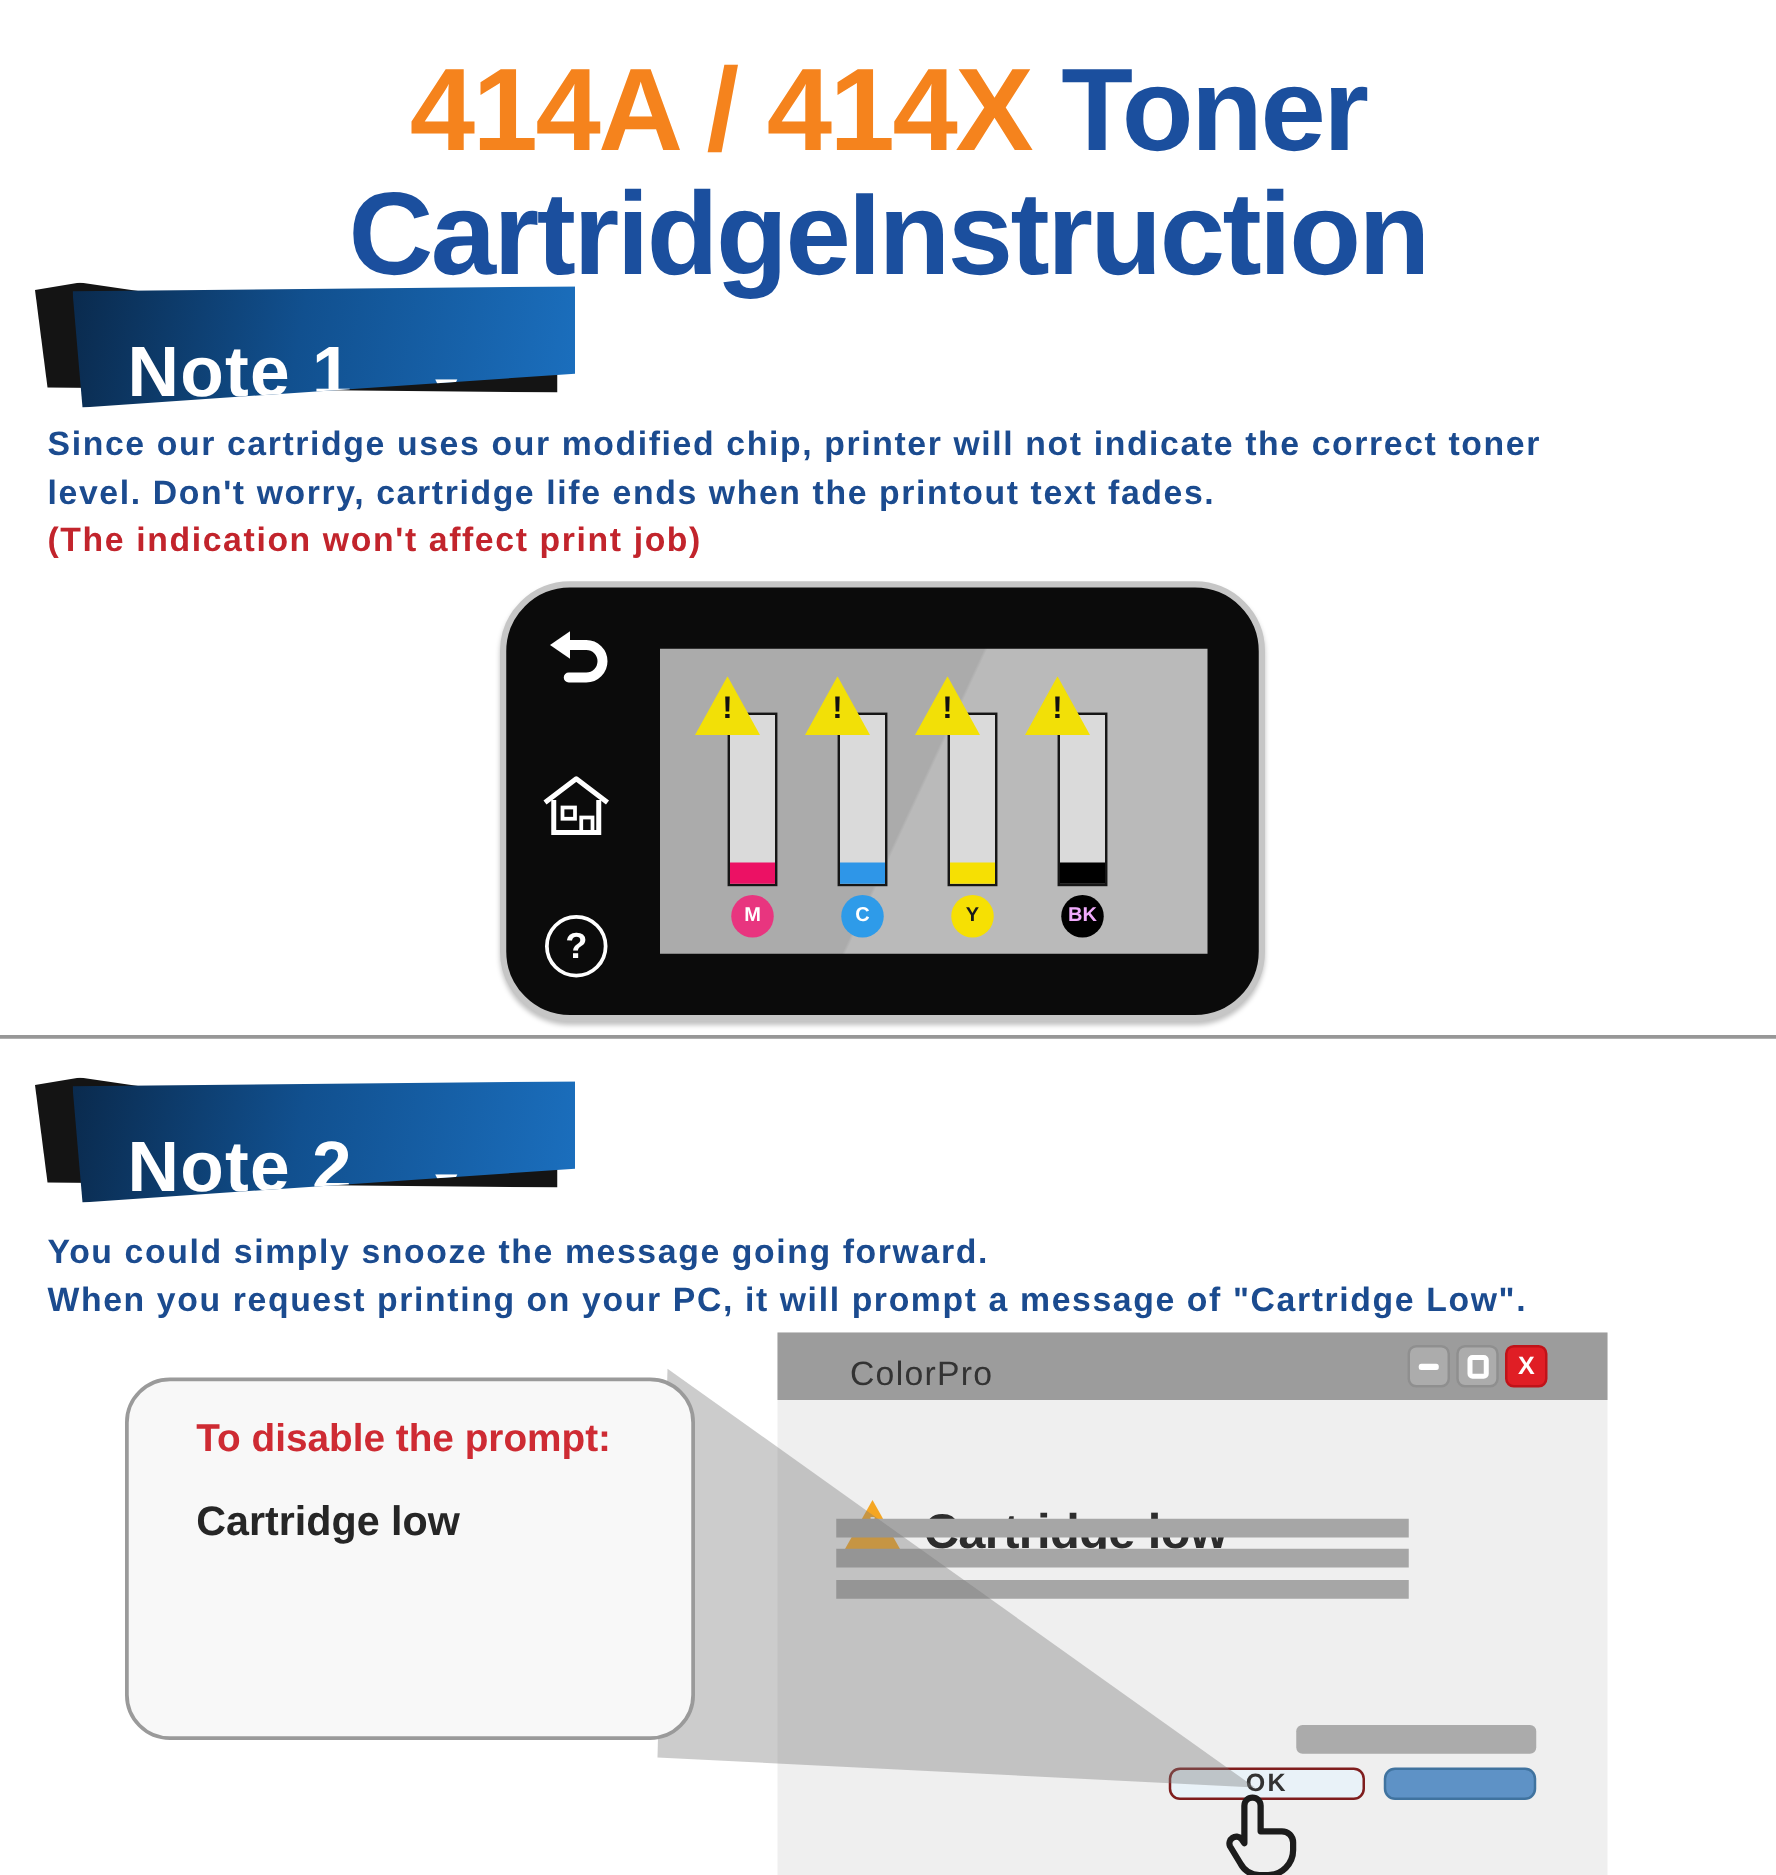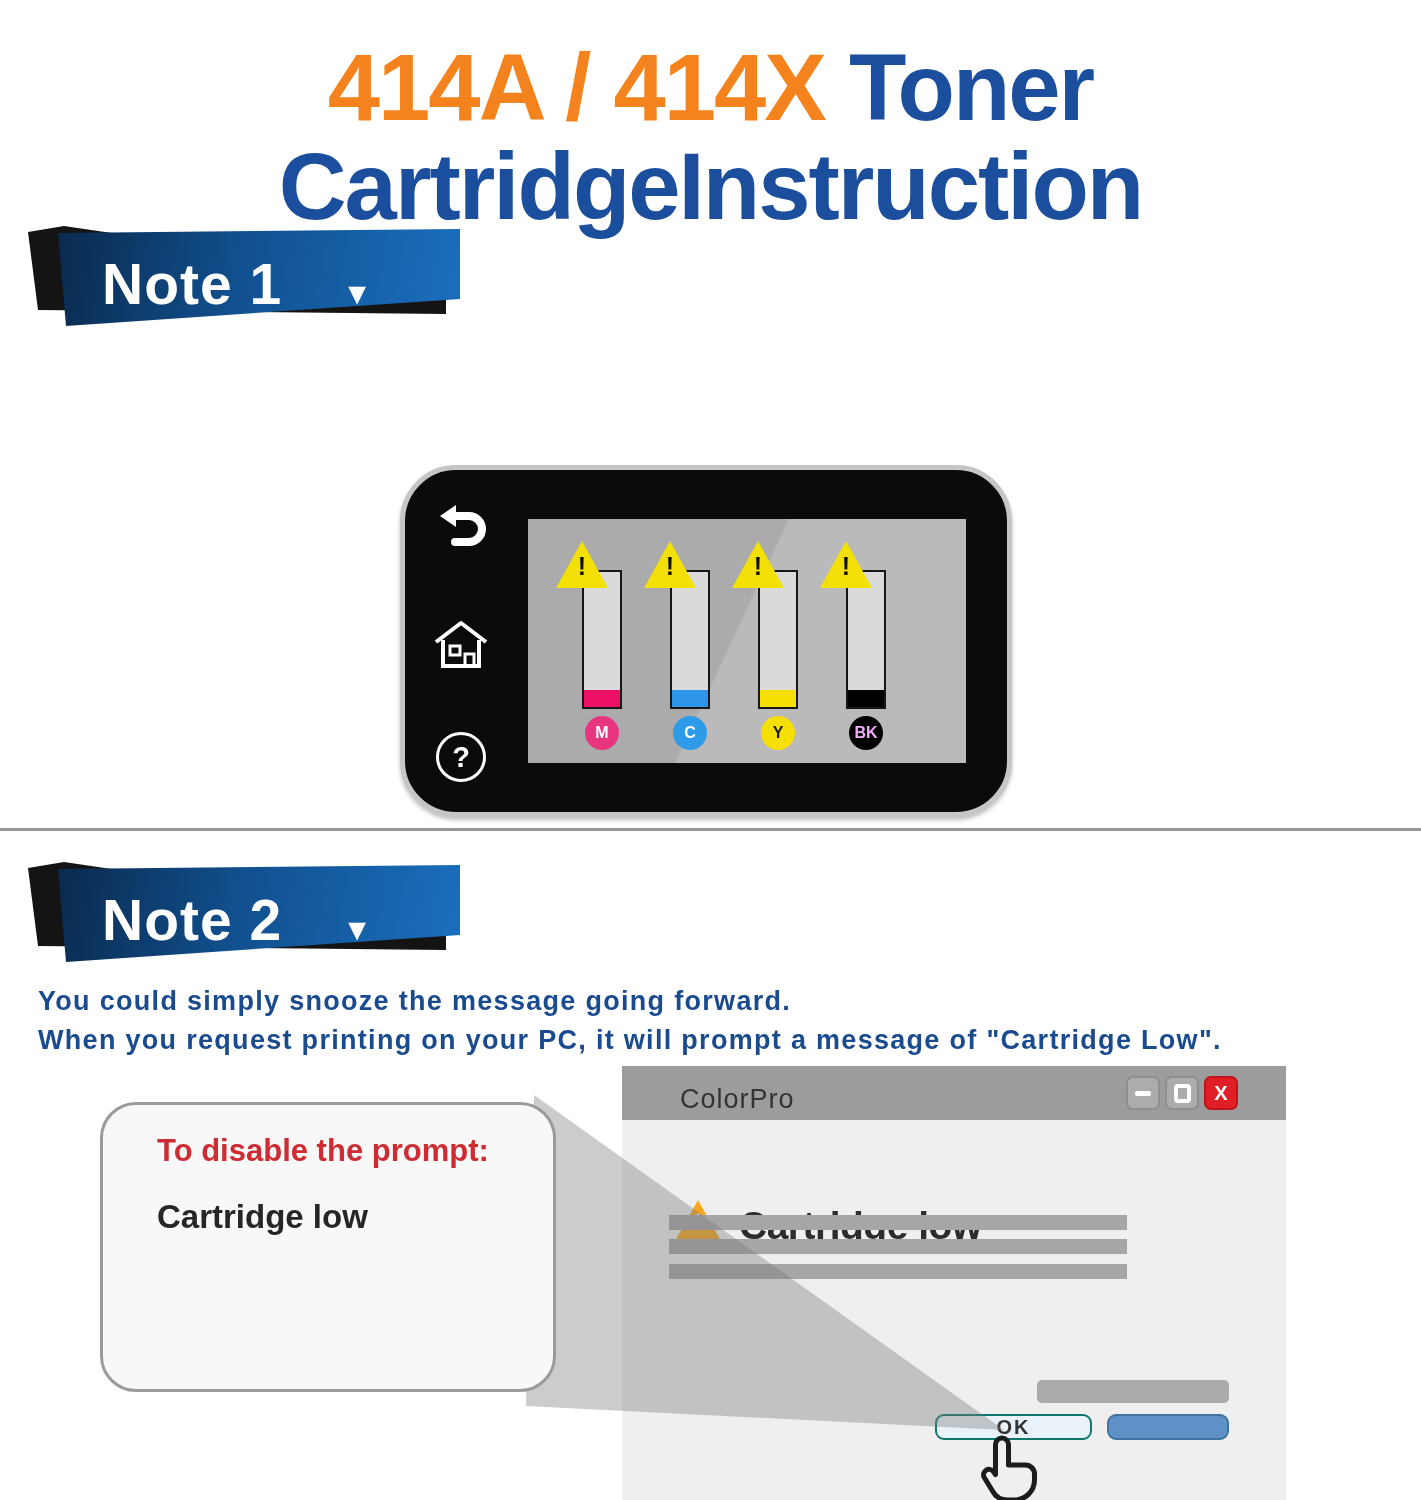--- a/index.html
+++ b/index.html
@@ -12,21 +12,21 @@
   .title .hl{color:#F5831D;}
 
   
   .banner{position:absolute;left:28px;width:432px;height:106px;}
   .banner1{top:226px;} .banner2{top:862px;}
   .b-black{position:absolute;inset:0;background:#141414;
            clip-path:polygon(0px 6px,36px 0px,418px 56px,418px 88px,10px 84px);}
   .b-blue{position:absolute;left:30px;top:3px;width:402px;height:100px;box-sizing:border-box;
           clip-path:polygon(0px 4px,402px 0px,402px 70px,8px 97px);
           background:linear-gradient(100deg,#0A2A4D 0%,#11508F 45%,#1B6FBE 100%);
-          display:flex;align-items:center;padding:9px 0 0 44px;}
+          display:flex;align-items:flex-end;padding:9px 0 0 44px;}
   .b-label{color:#fff;font-size:57px;font-weight:800;line-height:62px;letter-spacing:1px;}
   .b-arrow{color:#fff;font-size:30px;margin-left:60px;margin-top:20px;}
 
   
   .para{position:absolute;left:38px;font-size:27px;font-weight:700;letter-spacing:1.3px;
         line-height:38.5px;color:#1B4B8F;white-space:nowrap;}
   .para1{top:336px;} .para2{top:982px;}
   .para .red{color:#C2242C;}
 
   
@@ -72,21 +72,21 @@
   .dwarn .tri{background:#F5A623;}
   .dwarn .bang{position:absolute;left:0;right:0;top:9px;text-align:center;color:#fff;
                font-weight:800;font-size:22px;}
   .dheading{position:absolute;left:117px;top:138px;font-size:39px;font-weight:800;color:#2D2D2D;
             letter-spacing:-0.5px;}
   .dbar{position:absolute;left:47px;width:458px;height:15px;background:#A6A6A6;}
   .dbar1{top:149px;} .dbar2{top:173px;} .dbar3{top:198px;}
   .dghost{position:absolute;left:415px;top:314px;width:192px;height:23px;background:#ABABAB;
           border-radius:5px;}
   .dok{position:absolute;left:313px;top:348px;width:157px;height:26px;background:#E9F2F8;
-       border:2px solid #0f766e;border-radius:9px;box-sizing:border-box;display:flex;
+       border:2px solid #7f1d1d;border-radius:9px;box-sizing:border-box;display:flex;
        align-items:center;justify-content:center;font-size:20px;font-weight:700;color:#333;
        letter-spacing:2px;}
   .dblue{position:absolute;left:485px;top:348px;width:122px;height:26px;background:#5E92C6;
          border:2px solid #40739F;border-radius:9px;box-sizing:border-box;}
 
   
   .beam{position:absolute;left:0;top:0;pointer-events:none;}
   .callout{position:absolute;left:100px;top:1102px;width:456px;height:290px;background:#F8F8F8;
            border:3px solid #9A9A9A;border-radius:36px;box-sizing:border-box;}
   .c-head{position:absolute;left:54px;top:28px;font-size:31px;font-weight:800;color:#CE2B33;}
@@ -106,20 +106,25 @@
   </div>
 
   <div class="banner banner1">
     <div class="b-black"></div>
     <div class="b-blue">
       <span class="b-label">Note 1</span>
       <span class="b-arrow">▼</span>
     </div>
   </div>
 
+  <div class="para para1">
+    <div>Since our cartridge uses our modified chip, printer will not indicate the correct toner</div>
+    <div>level. Don't worry, cartridge life ends when the printout text fades.</div>
+    <div class="red">(The indication won't affect print job)</div>
+  </div>
 
   <div class="panel">
     <svg class="picon picon-back" width="50" height="48" viewBox="0 0 50 48">
       <path d="M16 13 H31 a13 13 0 0 1 0 26 H17" fill="none" stroke="#fff" stroke-width="8" stroke-linecap="round"></path>
       <path d="M18 2 L2 13 L18 24 Z" fill="#fff"></path>
     </svg>
     <svg class="picon picon-home" width="58" height="58" viewBox="0 0 58 58">
       <path d="M4 26 L29 7 L54 26" fill="none" stroke="#fff" stroke-width="4" stroke-linejoin="round"></path>
       <path d="M11 24 V50 H47 V24" fill="none" stroke="#fff" stroke-width="4"></path>
       <rect x="18" y="30" width="10" height="9" fill="none" stroke="#fff" stroke-width="3"></rect>

